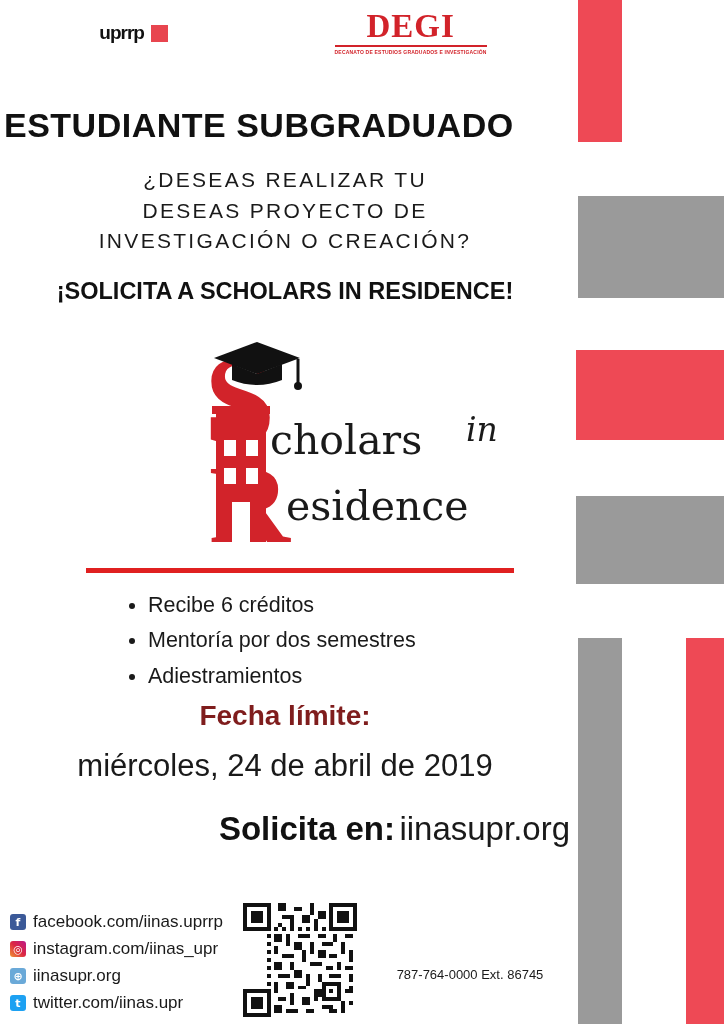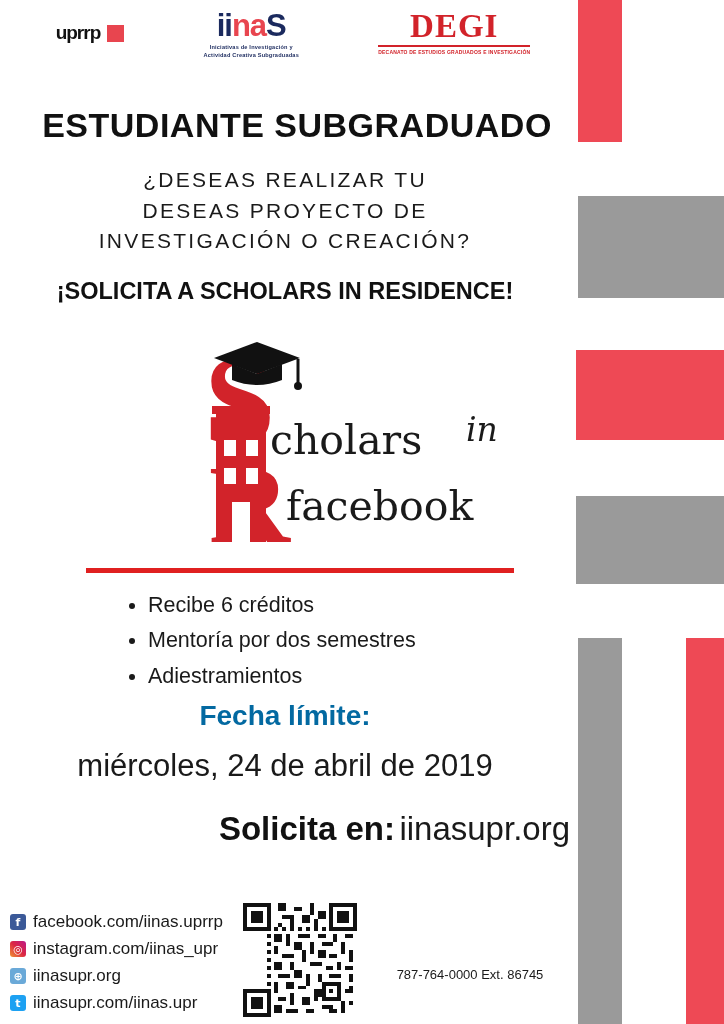--- a/index.html
+++ b/index.html
@@ -57,22 +57,22 @@
     letter-spacing: 1px; line-height: 1;
   }
   .degi-rule { height: 2px; background: #d2232a; margin-top: 2px; }
   .degi-sub {
     font-size: 5px; color: #d2232a; letter-spacing: .2px;
     margin-top: 2px; font-weight: bold;
   }
 
   
   .h-main {
-    position: absolute; top: 106px; left: 12px; width: 570px;
-    text-align: center;
+    position: absolute; top: 106px; left: 4px; width: 570px;
+    text-align: left;
     font-size: 34px; font-weight: bold; color: #111;
     letter-spacing: .5px;
   }
   .h-question {
     position: absolute; top: 165px; left: 0; width: 570px;
     text-align: center;
     font-size: 21px; color: #1a1a1a; letter-spacing: 2.3px;
     line-height: 1.46; font-weight: normal;
   }
   .h-cta {
@@ -128,21 +128,21 @@
     position: absolute; top: 588px; left: 130px; width: 430px;
   }
   .bullets li {
     font-size: 21.5px; color: #1a1a1a; line-height: 1.65;
     list-style: disc; margin-left: 18px;
   }
 
   
   .deadline-label {
     position: absolute; top: 700px; left: 0; width: 570px;
-    text-align: center; font-size: 28px; font-weight: bold; color: #0369a1;
+    text-align: center; font-size: 28px; font-weight: bold; color: #7f1d1d;
   }
   .deadline-date {
     position: absolute; top: 748px; left: 0; width: 570px;
     text-align: center; font-size: 31px; color: #1a1a1a;
   }
   .apply-row {
     position: absolute; top: 810px; left: 0; width: 570px;
     text-align: right;
   }
   .apply-label { font-size: 33px; font-weight: bold; color: #111; }
@@ -197,29 +197,20 @@
 
   <div class="logo-row">
 
     <div class="logo">
       <div class="uprrp-logo">
         <span class="uprrp-text">uprrp</span>
         <span class="uprrp-block"></span>
       </div>
     </div>
 
-    <div class="logo iinas-wrap">
-      <div class="iinas-main">
-        <span>ii</span><span class="tower">na</span><span>S</span>
-      </div>
-      <div class="iinas-sub">
-        <div>Iniciativas de Investigación y</div>
-        <div>Actividad Creativa Subgraduadas</div>
-      </div>
-    </div>
 
     <div class="logo degi-wrap">
       <div class="degi-main">DEGI</div>
       <div class="degi-rule"></div>
       <div class="degi-sub">DECANATO DE ESTUDIOS GRADUADOS E INVESTIGACIÓN</div>
     </div>
 
   </div>
 
   <div class="h-main">ESTUDIANTE SUBGRADUADO</div>
@@ -230,21 +221,21 @@
     <div>INVESTIGACIÓN O CREACIÓN?</div>
   </div>
 
   <div class="h-cta">¡SOLICITA A SCHOLARS IN RESIDENCE!</div>
 
   <div class="wordmark">
     <span class="wm-S">S</span>
     <span class="wm-scholars">cholars</span>
     <span class="wm-in">in</span>
     <span class="wm-R">R</span>
-    <span class="wm-residence">facebook</span>
+    <span class="wm-residence">esidence</span>
 
     <svg class="tower-g" viewBox="0 0 62 160">
       <rect x="6" y="40" width="50" height="120" fill="#d2232a"></rect>
       <rect x="14" y="58" width="12" height="16" fill="#ffffff"></rect>
       <rect x="36" y="58" width="12" height="16" fill="#ffffff"></rect>
       <rect x="14" y="86" width="12" height="16" fill="#ffffff"></rect>
       <rect x="36" y="86" width="12" height="16" fill="#ffffff"></rect>
       <rect x="22" y="120" width="18" height="40" fill="#ffffff"></rect>
       <rect x="6" y="32" width="50" height="8" fill="#d2232a"></rect>
       <rect x="2" y="24" width="58" height="8" fill="#d2232a"></rect>
@@ -282,21 +273,21 @@
     <div class="social-row">
       <span class="s-icon s-ig">◎</span>
       <span class="s-label">instagram.com/iinas_upr</span>
     </div>
     <div class="social-row">
       <span class="s-icon s-web">⊕</span>
       <span class="s-label">iinasupr.org</span>
     </div>
     <div class="social-row">
       <span class="s-icon s-tw">t</span>
-      <span class="s-label">iinasupr.com/iinas.upr</span>
+      <span class="s-label">twitter.com/iinas.upr</span>
     </div>
   </div>
 
   <svg class="qr" viewBox="0 0 29 29" shape-rendering="crispEdges">
     <rect width="29" height="29" fill="#ffffff"></rect>
     <g fill="#111111">
 
       <rect x="0" y="0" width="7" height="1"></rect>
         <rect x="0" y="6" width="7" height="1"></rect>
       <rect x="0" y="0" width="1" height="7"></rect>

